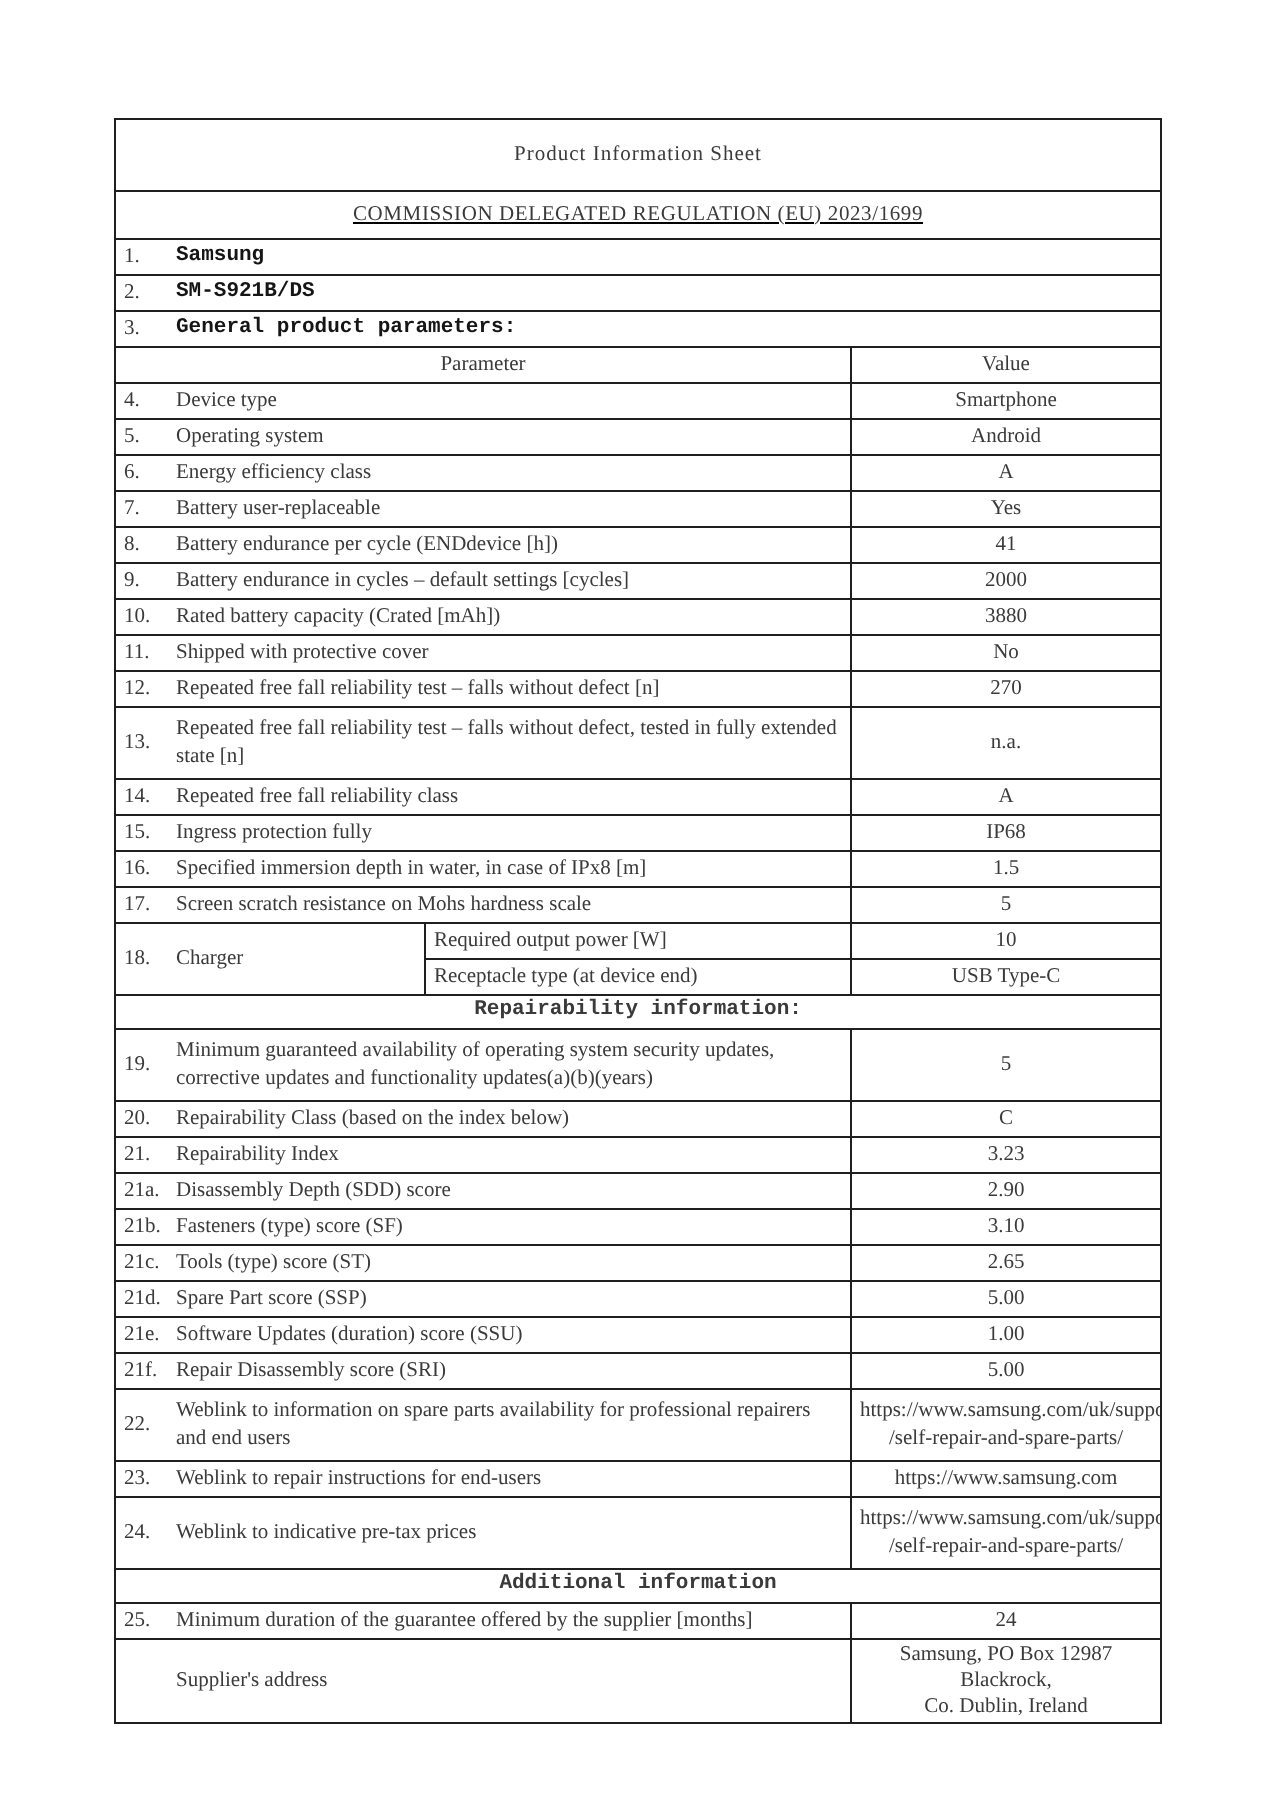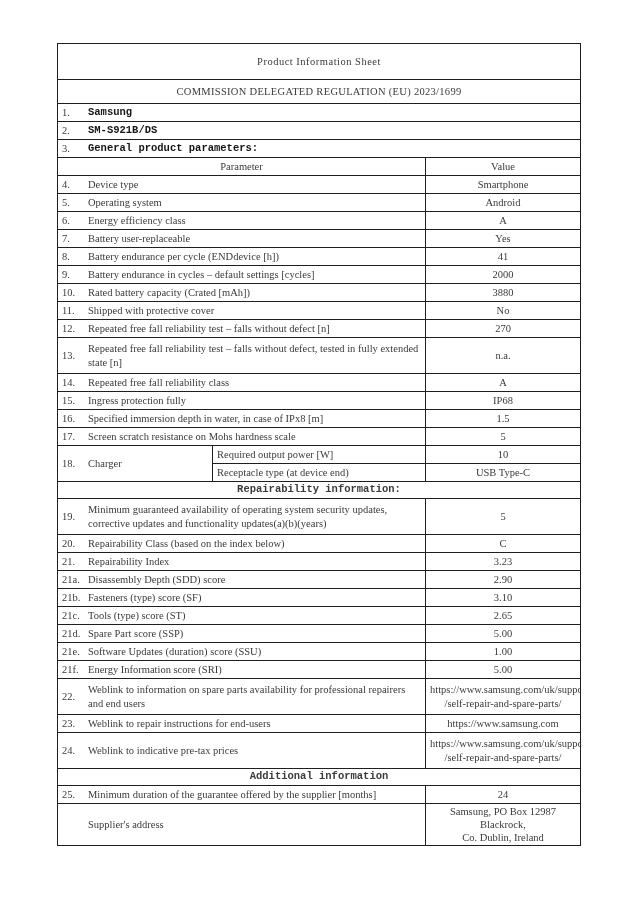--- a/index.html
+++ b/index.html
@@ -4,36 +4,36 @@
 <style>
   html, body { margin:0; padding:0; background:#ffffff; }
   .page {
     position:relative;
     width:636px; height:900px;
     background:#ffffff;
     font-family:"Liberation Serif", "DejaVu Serif", serif;
     overflow:hidden;
   }
   table.sheet {
-    position:absolute; left:57px; top:43px;
+    position:absolute; left:57px; top:59px;
     width:523px;
     border-collapse:collapse;
     table-layout:fixed;
   }
   table.sheet td {
     border:1px solid #1f1f1f;
     font-size:10.5px;
     line-height:1.25;
     color:#3a3a3a;
     padding:1px 4px;
     vertical-align:middle;
     overflow:hidden;
   }
   tr.h-title  { height:36px; }
-  tr.h-sub    { height:24px; }
+  tr.h-sub    { height:24px;text-decoration:underline; }
   tr.h-s      { height:18px; }
   tr.h-d      { height:36px; }
   tr.h-sec    { height:17px;text-align:center; }
 
   td.title-cell {
     font-size:20px;
     text-align:center;
     color:#2a2a2a;
     letter-spacing:0.5px;
   }
@@ -311,21 +311,21 @@
               <span class="num">21e.</span>
               <span class="ptxt txt">Software Updates (duration) score (SSU)</span>
             </div>
           </td>
           <td class="value-cell">1.00</td>
         </tr>
         <tr class="h-s">
           <td class="param-cell" colspan="2">
             <div class="pwrap">
               <span class="num">21f.</span>
-              <span class="ptxt txt">Energy Information score (SRI)</span>
+              <span class="ptxt txt">Repair Disassembly score (SRI)</span>
             </div>
           </td>
           <td class="value-cell">5.00</td>
         </tr>
         <tr class="h-d">
           <td class="param-cell" colspan="2">
             <div class="pwrap">
               <span class="num">22.</span>
               <span class="ptxt txt">Weblink to information on spare parts availability for professional repairers and end users</span>
             </div>

